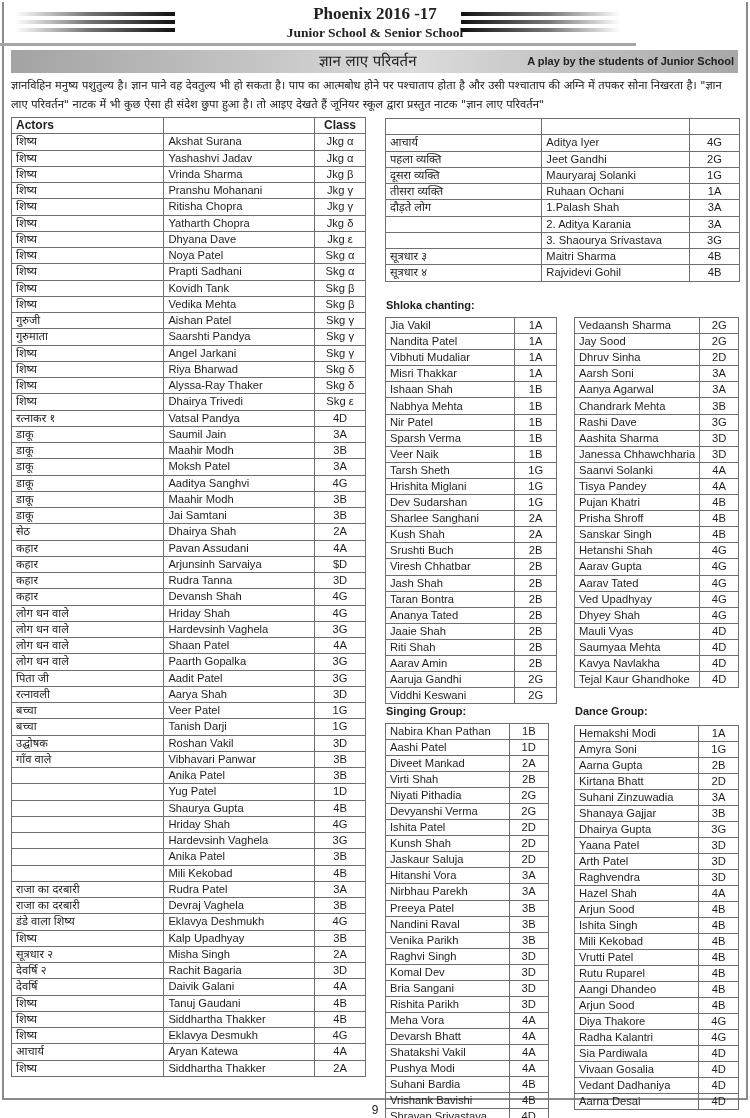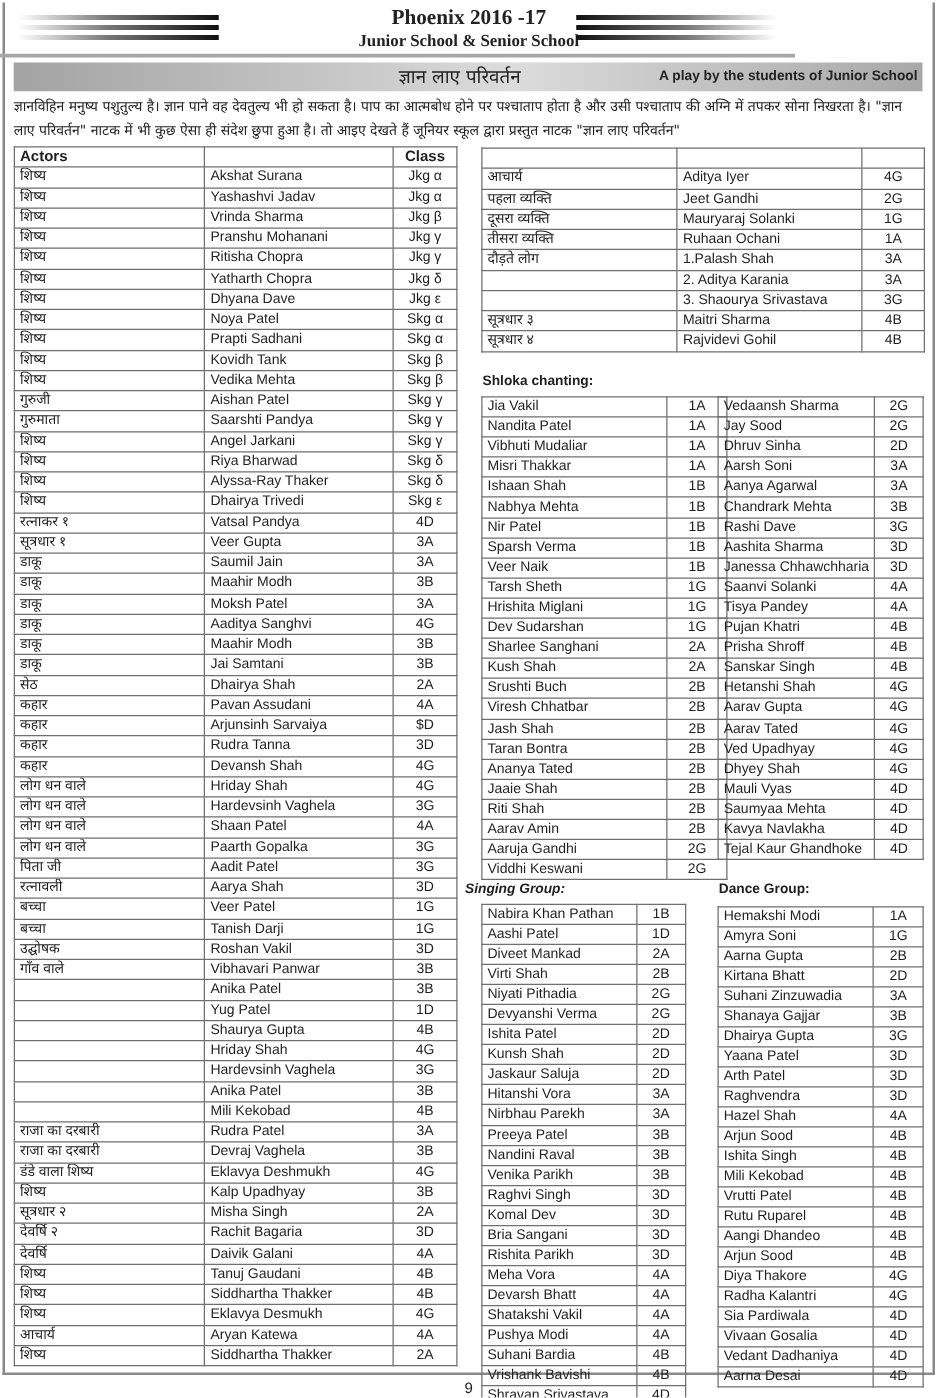--- a/index.html
+++ b/index.html
@@ -67,25 +67,25 @@
   #actors2-table td { height: 16.25px; line-height: 15px; }
   #actors2-table col.c1 { width: 157px; }
   #actors2-table col.c2 { width: 148px; }
   #actors2-table col.c3 { width: 50px; }
 
   .section-title {
     position: absolute; font-family: "Liberation Sans", sans-serif; font-weight: bold; font-size: 11px;
     color: #1f1f1f; line-height: 15px; text-align: center;
   }
   #shloka-title { left: 386px; top: 298px; }
-  #singing-title { left: 372px; top: 704px; font-style: italic; }
+  #singing-title { left: 386px; top: 704px; }
   #dance-title { left: 575px; top: 704px; }
 
   .small-table td { height: 16.1px; line-height: 15px; }
-  #shloka-left { left: 385px; top: 317px; width: 197px; }
+  #shloka-left { left: 385px; top: 317px; width: 172px; }
   #shloka-left col.c1 { width: 124px; } #shloka-left col.c2 { width: 40px; }
   #shloka-right { left: 574px; top: 317px; width: 165px; }
   #shloka-right col.c1 { width: 125px; } #shloka-right col.c2 { width: 40px; }
   #singing-table { left: 385px; top: 723px; width: 164px; }
   #singing-table col.c1 { width: 124px; } #singing-table col.c2 { width: 40px; }
   #singing-table td { height: 16.05px; }
   #dance-table { left: 574px; top: 725px; width: 165px; }
   #dance-table col.c1 { width: 125px; } #dance-table col.c2 { width: 40px; }
   #dance-table td { height: 15.7px; }
 
@@ -217,25 +217,20 @@
       </tr>
       <tr>
         <td>शिष्य</td>
         <td>Dhairya Trivedi</td>
         <td class="cls">Skg ε</td>
       </tr>
       <tr>
         <td>रत्नाकर १</td>
         <td>Vatsal Pandya</td>
         <td class="cls">4D</td>
-      </tr>
-      <tr>
-        <td>सूत्रधार १</td>
-        <td>Veer Gupta</td>
-        <td class="cls">3A</td>
       </tr>
       <tr>
         <td>डाकू</td>
         <td>Saumil Jain</td>
         <td class="cls">3A</td>
       </tr>
       <tr>
         <td>डाकू</td>
         <td>Maahir Modh</td>
         <td class="cls">3B</td>

